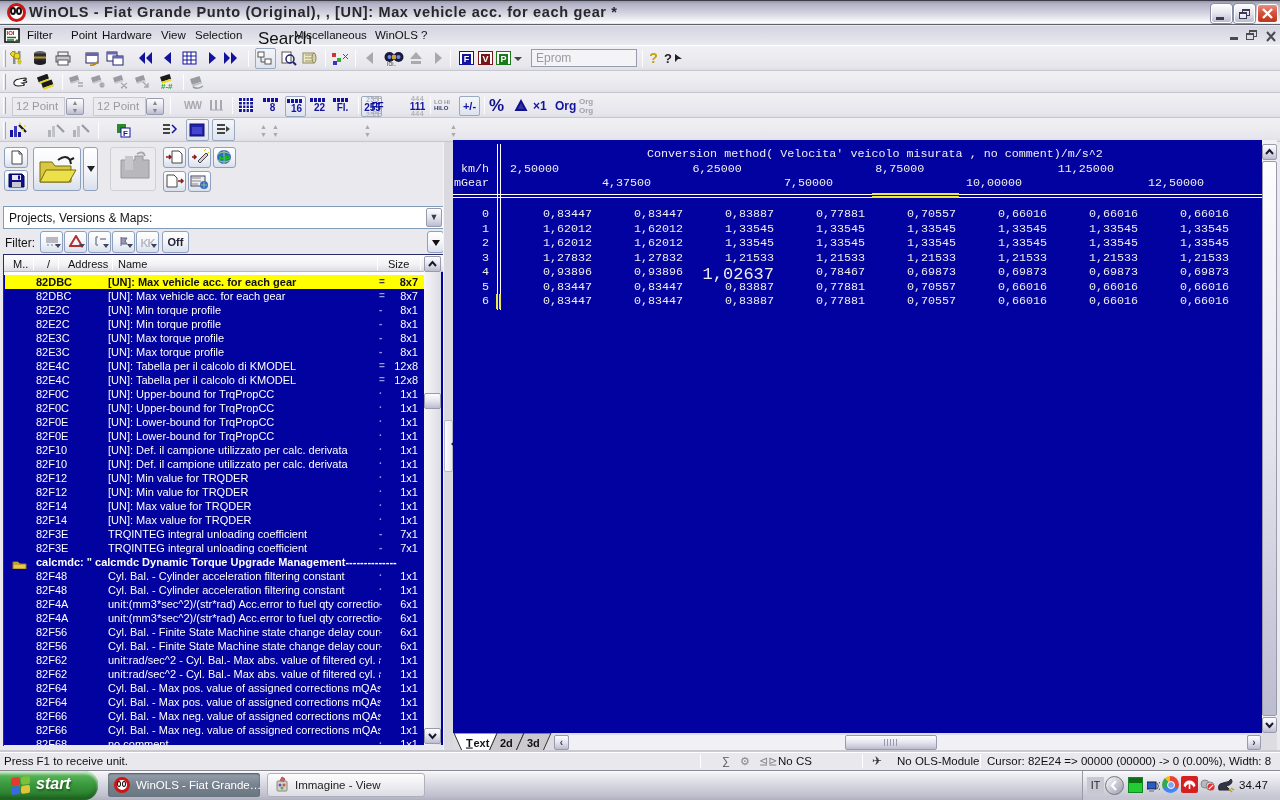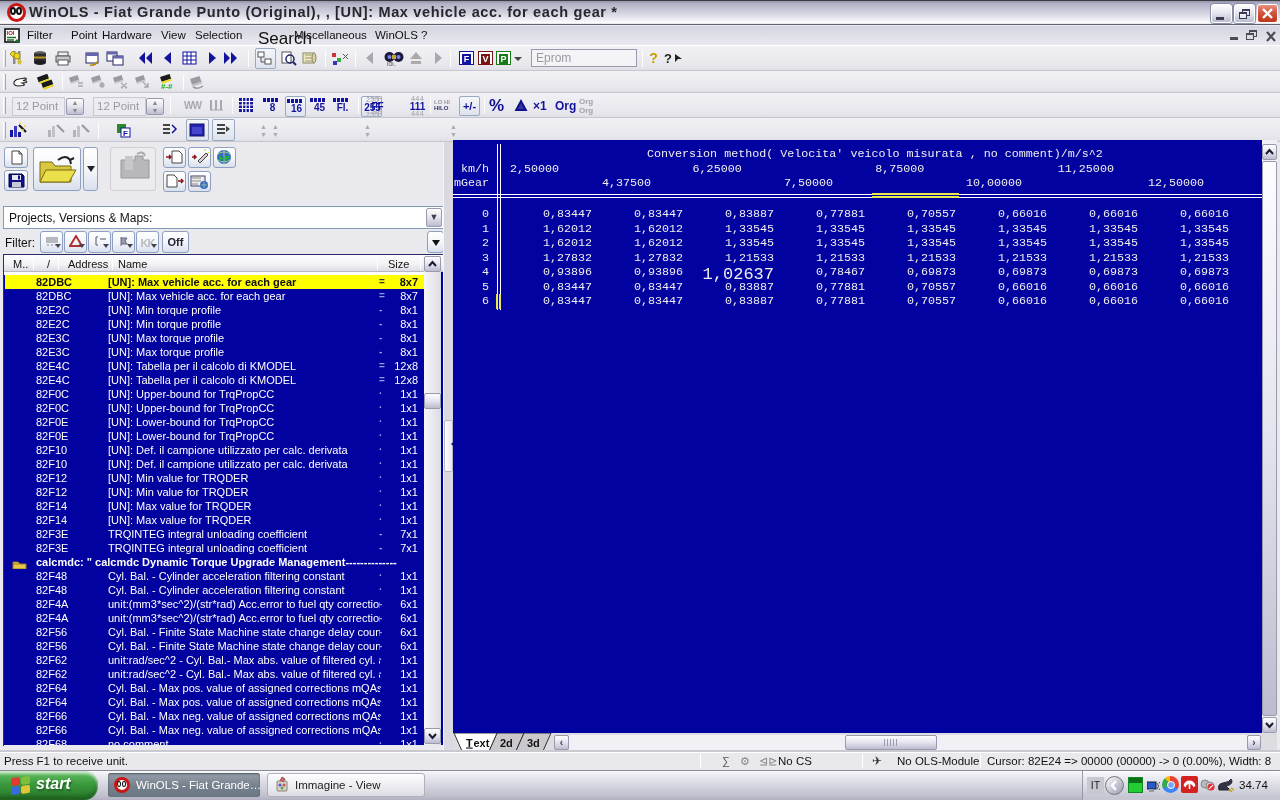--- a/index.html
+++ b/index.html
@@ -265,21 +265,21 @@
   </div>
 <div class="abs" style="left:309px;top:96px;width:21px;height:21px;">
     <svg width="19" height="6" style="position:absolute;left:1px;top:2px;">
       <g fill="#13139e">
         <rect x="0" y="0" width="3" height="4"></rect>
         <rect x="4" y="0" width="3" height="4"></rect>
         <rect x="8" y="0" width="3" height="4"></rect>
         <rect x="12" y="0" width="3" height="4"></rect>
       </g>
     </svg>
-    <div style="position:absolute;left:0;top:6px;width:21px;text-align:center;font-weight:bold;font-size:10px;color:#13139e;">45</div>
+    <div style="position:absolute;left:0;top:6px;width:21px;text-align:center;font-weight:bold;font-size:10px;color:#13139e;">22</div>
   </div>
 <div class="abs" style="left:332px;top:96px;width:21px;height:21px;">
     <svg width="19" height="6" style="position:absolute;left:1px;top:2px;">
       <g fill="#13139e">
         <rect x="0" y="0" width="3" height="4"></rect>
         <rect x="4" y="0" width="3" height="4"></rect>
         <rect x="8" y="0" width="3" height="4"></rect>
         <rect x="12" y="0" width="3" height="4"></rect>
       </g>
     </svg>
@@ -791,12 +791,12 @@
 <div class="abs" style="left:1200px;top:778px;width:15px;height:14px;"><svg width="15" height="14" viewBox="0 0 15 14">
       <circle cx="5" cy="6" r="4" fill="#b8b8c0" stroke="#888"></circle>
       <circle cx="10" cy="8" r="4" fill="#d8d8de" stroke="#888"></circle>
       <circle cx="11" cy="9" r="3.5" fill="#e03030"></circle>
       <path d="M8.8 11.2 l4.4 -4.4" stroke="#fff" stroke-width="1.2"></path>
     </svg></div>
 <div class="abs" style="left:1216px;top:776px;width:19px;height:18px;"><svg width="19" height="18" viewBox="0 0 19 18">
       <path d="M3 14 q-2 -6 4 -7 q7 -1 8 -4 l1 2 q0 4 -6 5 l4 4 z" fill="#334" stroke="#223"></path>
       <path d="M13 13 l3 3 m-1 -4 l3 2" stroke="#c8a000" stroke-width="1.5"></path>
     </svg></div>
-<div class="abs" style="left:1239px;top:779px;font-size:11.5px;color:#111;">34.74</div>
+<div class="abs" style="left:1239px;top:779px;font-size:11.5px;color:#111;">34.47</div>
 </body></html>

